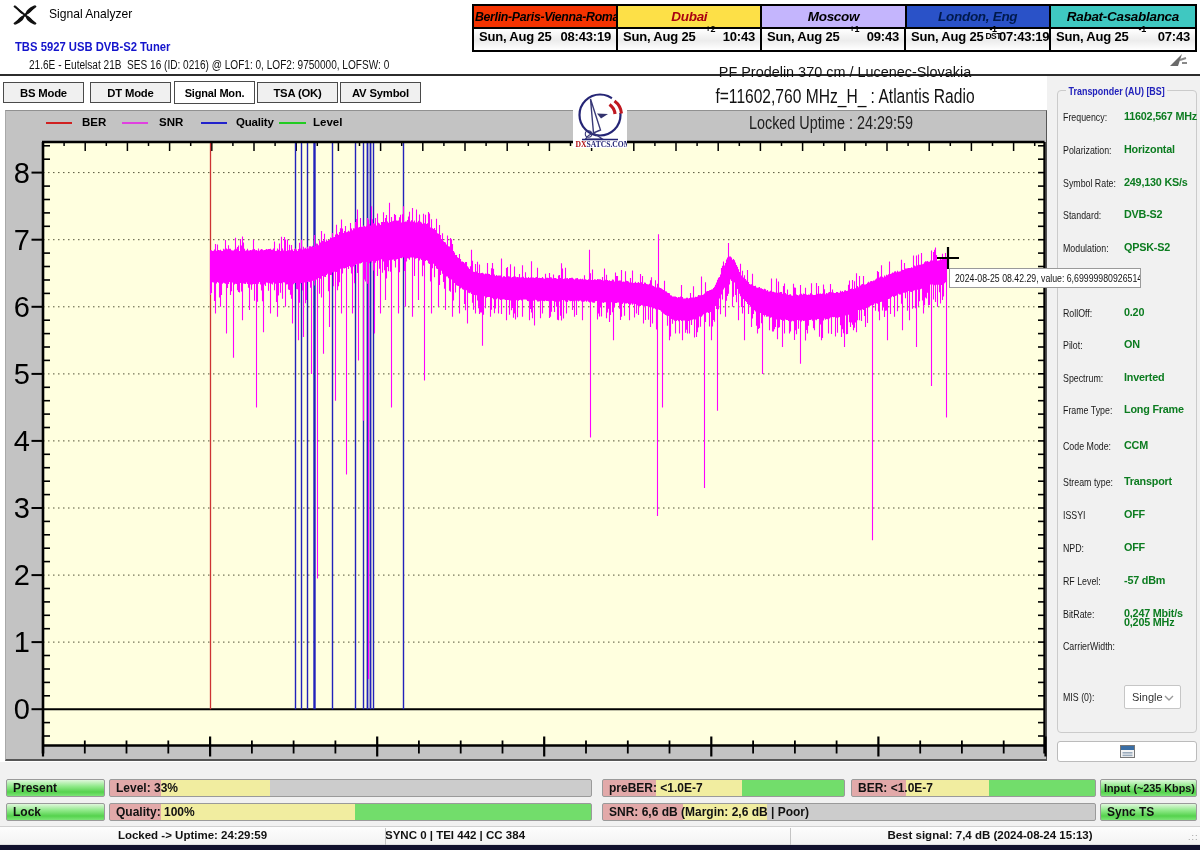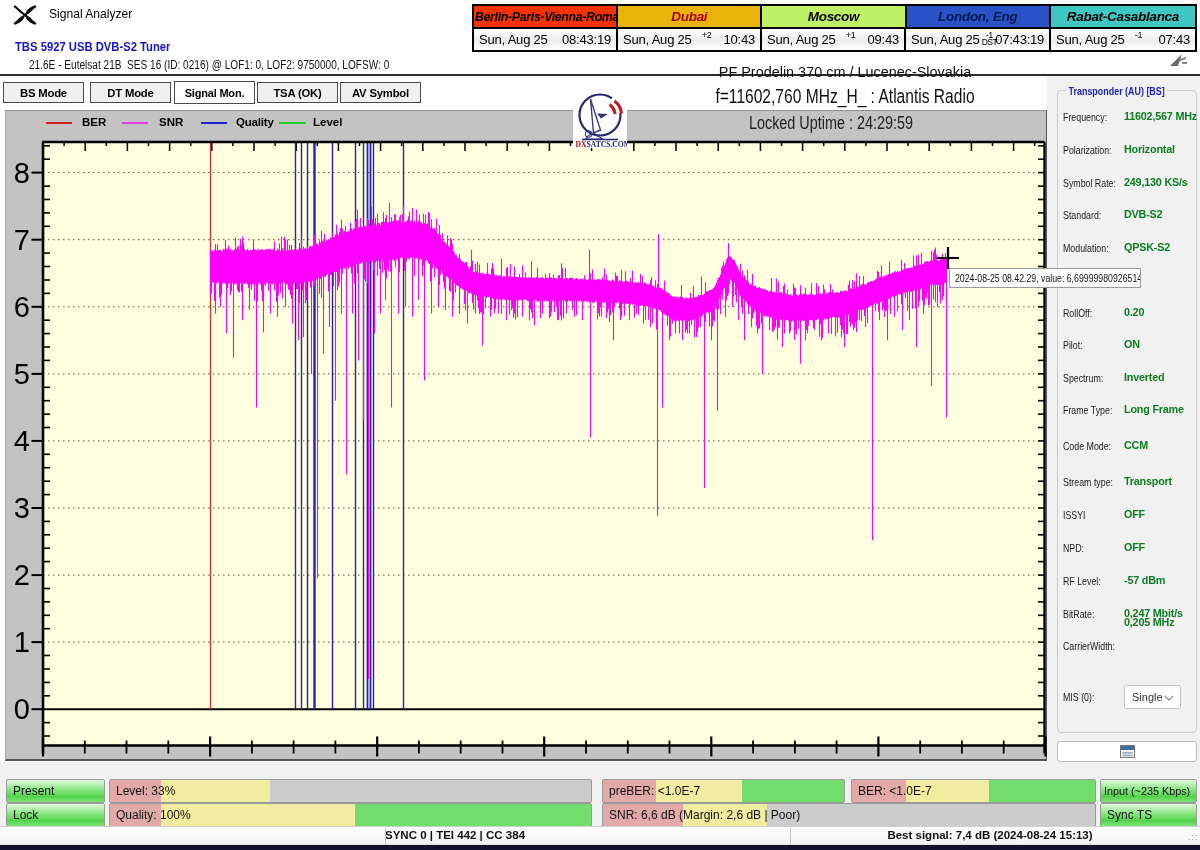--- a/index.html
+++ b/index.html
@@ -17,24 +17,24 @@
 <path d="M2 3 L24 21 M24 3 L2 21" stroke="#111" stroke-width="1.8"></path>
 </svg>
 </div>
 <div class="abs" style="left:49px;top:6px;font-size:13px;color:#000;transform:scaleX(0.93);transform-origin:0 0">Signal Analyzer</div>
 
 <div class="abs" style="left:472px;top:4px;width:725px;height:48px;border:2px solid #000;background:#fff">
 <div class="abs" style="left:0;top:0;width:100%;height:23px;display:flex">
 <div class="cityc" style="background:#f43300">
         <span>Berlin-Paris-Vienna-Roma</span>
       </div>
-<div class="cityc" style="background:#eab308">
+<div class="cityc" style="background:#fde047">
         <span style="color:#aa0011">Dubai</span>
       </div>
-<div class="cityc" style="background:#bef264">
+<div class="cityc" style="background:#c4b5fd">
         <span>Moscow</span>
       </div>
 <div class="cityc" style="background:#2a52c8">
         <span style="color:#001a4d">London, Eng</span>
       </div>
 <div class="cityc" style="background:#3fc8c1;border-right:none">
         <span>Rabat-Casablanca</span>
       </div>
 </div>
 <div class="abs" style="left:0;top:23px;width:100%;height:21px;display:flex">
@@ -63,22 +63,22 @@
         <span class="tm">07:43</span>
       </div>
 </div>
 </div>
 <style>
 .cityc{width:145px;height:23px;border-right:2px solid #000;border-bottom:2px solid #000;
  display:flex;align-items:center;justify-content:center;font-size:13.5px;font-weight:bold;
  font-style:italic;color:#000;white-space:nowrap;overflow:hidden;letter-spacing:-0.3px}
 .cityc:first-child{justify-content:flex-start;padding-left:1px;font-size:12.3px}
 .datec{width:145px;height:21px;border-right:2px solid #000;position:relative;
- font-size:13px;font-weight:normal;color:#000;white-space:nowrap;
- background:linear-gradient(#fff,#ececec 55%,#fff);display:flex;align-items:center;padding:0 5px;letter-spacing:-0.2px}
+ font-size:13px;font-weight:bold;color:#000;white-space:nowrap;
+ background:linear-gradient(#fff,#ececec 55%,#fff);display:flex;padding:0 5px;letter-spacing:-0.2px}
 .datec .tm{margin-left:auto}
 .datec .sup{font-size:9px;position:relative;top:-5px;left:10px}
 .datec .dst{font-size:8.5px;position:relative;top:2px;left:2px;letter-spacing:-0.5px}
 </style>
 
 <div class="abs" style="left:1168px;top:52px">
 <svg width="24" height="16" viewBox="0 0 24 16">
       <path d="M2 14 L14 2 L10 14 Z" fill="#6a6a6a"></path>
       <path d="M12 8 l6 -2 M14 11 l5 0" stroke="#8a8a8a" stroke-width="2"></path>
     </svg>
@@ -388,35 +388,36 @@
 <rect x="1" y="1" width="13" height="4" fill="#3a6ea5"></rect>
 <rect x="2.5" y="7" width="10" height="1.6" fill="#9ab"></rect>
 <rect x="2.5" y="9.6" width="10" height="1.6" fill="#9ab"></rect>
 </svg>
 
 <div class="abs" style="left:949px;top:268px;width:192px;height:20px;background:#fff;border:1px solid #9a9a9a;font-size:11.5px;color:#111;display:flex;align-items:center;padding-left:5px;white-space:nowrap;overflow:hidden">
     <span style="transform:scaleX(0.76);transform-origin:0 0;display:inline-block">2024-08-25 08.42.29, value: 6,69999980926514</span>
   </div>
 
 <style>
-.bar{position:absolute;height:24px;border:1px solid #9a9a9a;border-radius:2px;
- font-size:12px;font-weight:normal;color:#111;display:flex;align-items:center;
+.bar{position:absolute;height:18px;border:1px solid #9a9a9a;border-radius:2px;
+ font-size:12px;font-weight:bold;color:#111;display:flex;align-items:center;
  padding-left:6px;white-space:nowrap;overflow:hidden}
 .gr{background:linear-gradient(#e0f7dc,#8fe989 40%,#55d24d 75%,#7ce476)}
 </style>
 <div class="bar gr" style="left:6px;top:779px;width:99px">Present</div>
 <div class="bar" style="left:109px;top:779px;width:483px;background:linear-gradient(to right,#e2a9a9 0 51px,#f1eda0 51px 160px,#cccccc 160px);">Level: 33%</div>
 <div class="bar" style="left:602px;top:779px;width:243px;background:linear-gradient(to right,#e2a9a9 0 53px,#f1eda0 53px 139px,#72dd6b 139px);">preBER: &lt;1.0E-7</div>
 <div class="bar" style="left:851px;top:779px;width:245px;background:linear-gradient(to right,#e2a9a9 0 54px,#f1eda0 54px 137px,#72dd6b 137px);">BER: &lt;1.0E-7</div>
 <div class="bar gr" style="left:1100px;top:779px;width:97px;padding-left:3px;font-size:10.8px">Input (~235 Kbps)</div>
 <div class="bar gr" style="left:6px;top:803px;width:99px">Lock</div>
 <div class="bar" style="left:109px;top:803px;width:483px;background:linear-gradient(to right,#e2a9a9 0 51px,#f1eda0 51px 245px,#72dd6b 245px);">Quality: 100%</div>
 <div class="bar" style="left:602px;top:803px;width:494px;background:linear-gradient(to right,#e2a9a9 0 80px,#f1eda0 80px 164px,#cccccc 164px);">SNR: 6,6 dB (Margin: 2,6 dB | Poor)</div>
 <div class="bar gr" style="left:1100px;top:803px;width:97px">Sync TS</div>
 
 <div class="abs" style="left:0;top:826px;width:1200px;height:19px;background:linear-gradient(#fdfdfd,#f3f3f3);border-top:1px solid #d0d0d0;border-bottom:1px solid #e0e0e0">
+<div class="abs b" style="left:0;top:2px;width:385px;text-align:center;font-size:11.5px;color:#111">Locked -&gt; Uptime: 24:29:59</div>
 <div class="abs b" style="left:385px;top:2px;width:405px;text-align:left;font-size:11.5px;color:#111">SYNC 0 | TEI 442 | CC 384</div>
 <div class="abs b" style="left:790px;top:2px;width:400px;text-align:center;font-size:11.5px;color:#111">Best signal: 7,4 dB (2024-08-24 15:13)</div>
 <div class="abs" style="left:385px;top:1px;width:1px;height:17px;background:#c4c4c4"></div>
 <div class="abs" style="left:790px;top:1px;width:1px;height:17px;background:#c4c4c4"></div>
 <div class="abs" style="left:1188px;top:5px;font-size:9px;color:#9a9a9a;letter-spacing:1px">.::</div>
 </div>
 <div class="abs" style="left:0;top:845px;width:1200px;height:5px;background:#12122e"></div>
 
 </body></html>

